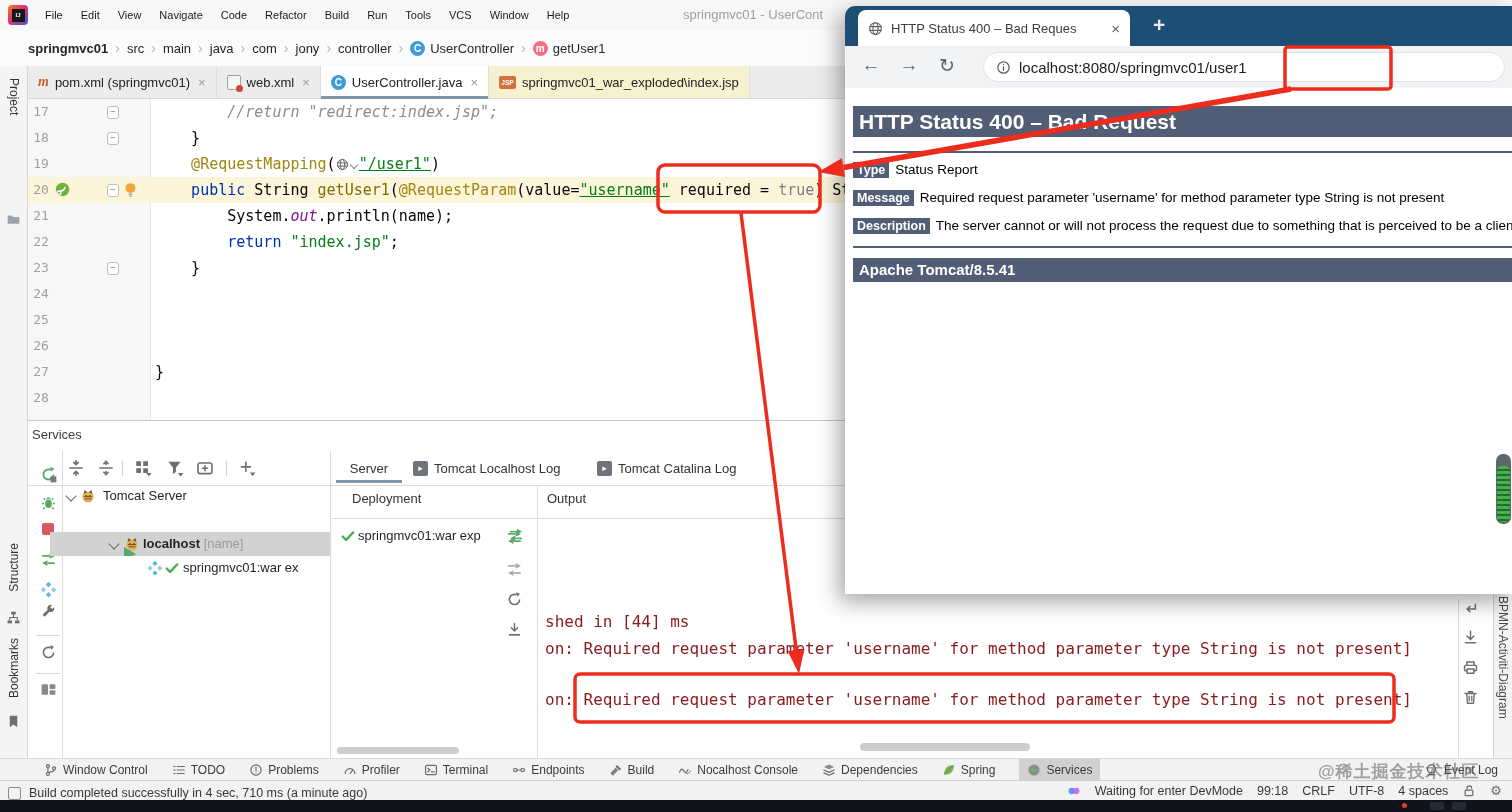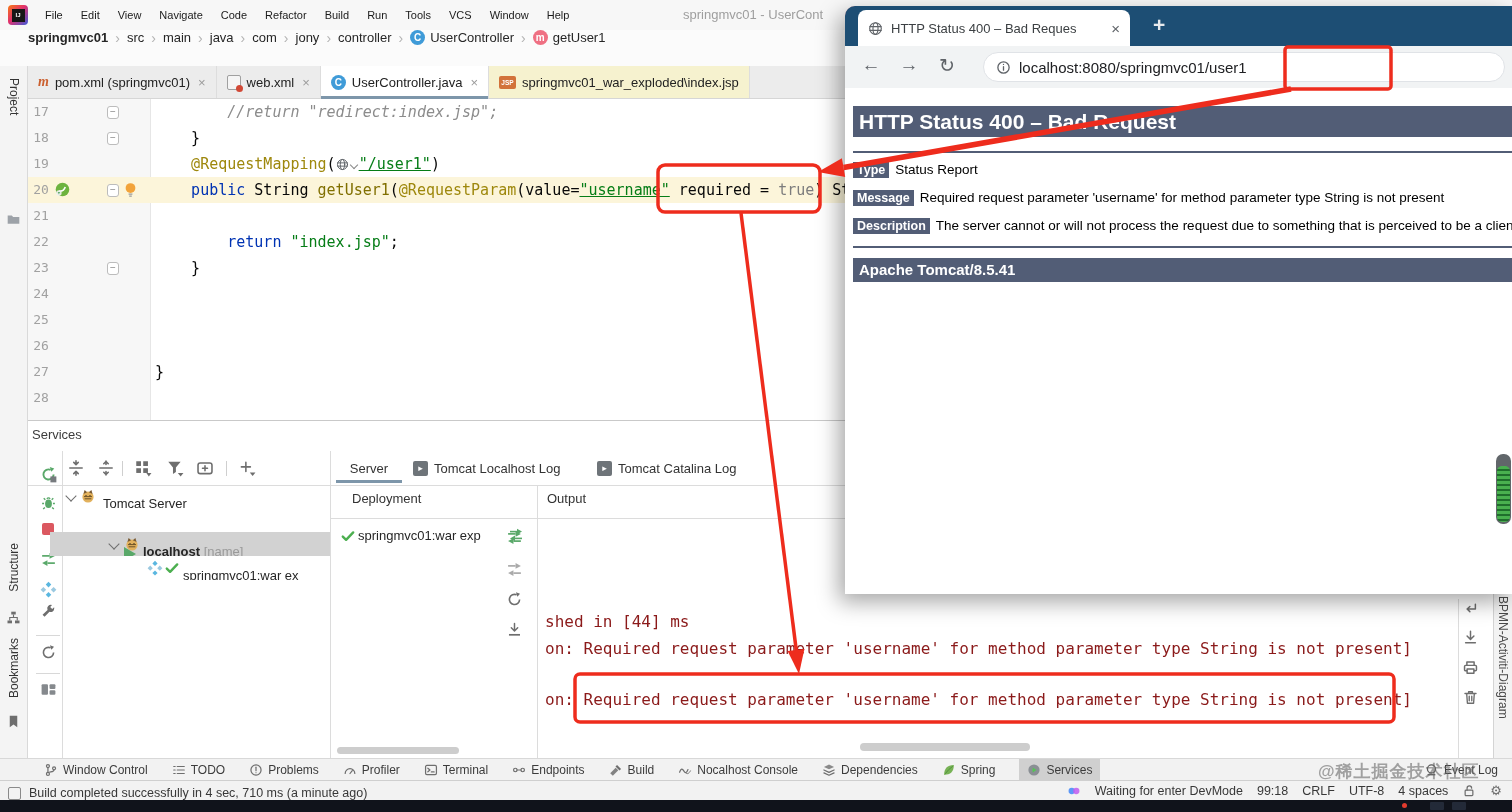--- a/index.html
+++ b/index.html
@@ -15,21 +15,21 @@
         display:flex;align-items:center;justify-content:center}
   .logo i{width:13px;height:13px;background:#161616;color:#fff;font-style:normal;font-size:6px;
         font-weight:bold;display:flex;align-items:center;justify-content:center}
   .menus{position:absolute;left:36px;top:0;display:flex}
   .menu-item{padding:0 9px;font-size:11px;color:#1b1b1b;line-height:30px}
   .win-title{position:absolute;left:683px;top:0;line-height:30px;font-size:13px;color:#9e9e9e;
         width:158px;overflow:hidden;white-space:nowrap}
 
   
   .breadcrumbs{position:absolute;left:0;top:30px;width:843px;height:36px;background:#fbfbfb;
-        display:flex;align-items:flex-start;padding-left:28px;gap:7px;font-size:13px;color:#262626;box-sizing:border-box}
+        display:flex;align-items:center;padding-left:28px;gap:7px;font-size:13px;color:#262626;box-sizing:border-box}
   .bc-item{display:flex;align-items:center;gap:5px}
   .bc-item.bold span{font-weight:bold}
   .bc-sep{color:#b3b3b3;font-size:14px}
   .ci{width:15px;height:15px;border-radius:50%;background:#3f9bd8;color:#fff;font-size:10px;
       font-weight:bold;display:inline-flex;align-items:center;justify-content:center;flex:0 0 auto}
   .ci.mi{background:#ef7083}
 
   
   .tabbar{position:absolute;left:0;top:66px;width:845px;height:33px;background:#ececec;
         border-bottom:1px solid #d6d6d6;box-sizing:border-box;display:flex;padding-left:28px}
@@ -82,21 +82,21 @@
   .sv-hdiv{position:absolute;height:1px;background:#dcdcdc}
   .hsep{position:absolute;left:8px;width:24px;height:1px;background:#d8d8d8}
   .tb-ic{position:absolute;top:38px;width:18px;height:18px}
   .tb-sep{position:absolute;top:40px;width:1px;height:15px;background:#cfcfcf}
   .chev{width:7px;height:7px;border-right:1.6px solid #6e6e6e;border-bottom:1.6px solid #6e6e6e;
         display:inline-block;transform:rotate(45deg)}
   .tree-sel{position:absolute;left:22px;top:111px;width:280px;height:24px;background:#d2d2d2}
   .tree-row{position:absolute;left:0;width:302px;height:24px;overflow:hidden;color:#262626}
   .tree-row .chev{position:absolute;top:8px}
   .tree-row .icon{position:absolute;top:4px;width:16px;height:16px}
-  .tl{position:absolute;top:8px;line-height:24px;white-space:nowrap}
+  .tl{position:absolute;top:0;line-height:24px;white-space:nowrap}
   .tl b{font-weight:bold}
   .tl .dim{color:#9a9a9a}
   .run-ovl{position:absolute;width:8px;height:8px}
   .sv-tab{position:absolute;top:32px;height:30px;display:flex;align-items:center;gap:6px;color:#333}
   .sv-tab.sel{justify-content:center}
   .sv-tab.sel::after{content:'';position:absolute;left:0;right:0;bottom:0;height:3px;background:#7d96aa}
   .term-ic{width:15px;height:15px;background:#6e7479;border-radius:2px;color:#fff;font-size:9px;
         display:inline-flex;align-items:center;justify-content:center}
   .col-h{position:absolute;top:70px;color:#333}
   .dep-row{position:absolute;top:103px;height:24px;color:#262626}
@@ -310,20 +310,21 @@
           <span class="gut-bulb icon">
             <svg viewBox="0 0 16 16">
               <circle cx="8" cy="6.6" r="4.6" fill="#f2a33a"></circle>
               <path d="M6.2 12.4h3.6M6.8 14.2h2.4" stroke="#9a9a9a" stroke-width="1.3"></path>
             </svg>
           </span>
           <span class="code"><span class="tk-kw">    public</span><span class="tk-pln"> String </span><span class="tk-meth">getUser1</span><span class="tk-pln">(</span><span class="tk-ann">@RequestParam</span><span class="tk-pln">(value=</span><span class="tk-str-u">"username"</span><span class="tk-pln"> required = </span><span class="tk-gray">true</span><span class="tk-pln">) St</span></span>
         </div>
         <div class="ed-line" style="top: 104px;">
           <span class="ln-num">21</span>
+          <span class="code"><span class="tk-pln">        System.</span><span class="tk-field">out</span><span class="tk-pln">.println(name);</span></span>
         </div>
         <div class="ed-line" style="top: 130px;">
           <span class="ln-num">22</span>
           <span class="code"><span class="tk-kw">        return</span><span class="tk-pln"> </span><span class="tk-str">"index.jsp"</span><span class="tk-pln">;</span></span>
         </div>
         <div class="ed-line" style="top: 156px;">
           <span class="ln-num">23</span>
           <span class="fold">−</span>
           <span class="code"><span class="tk-pln">    }</span></span>
         </div>

